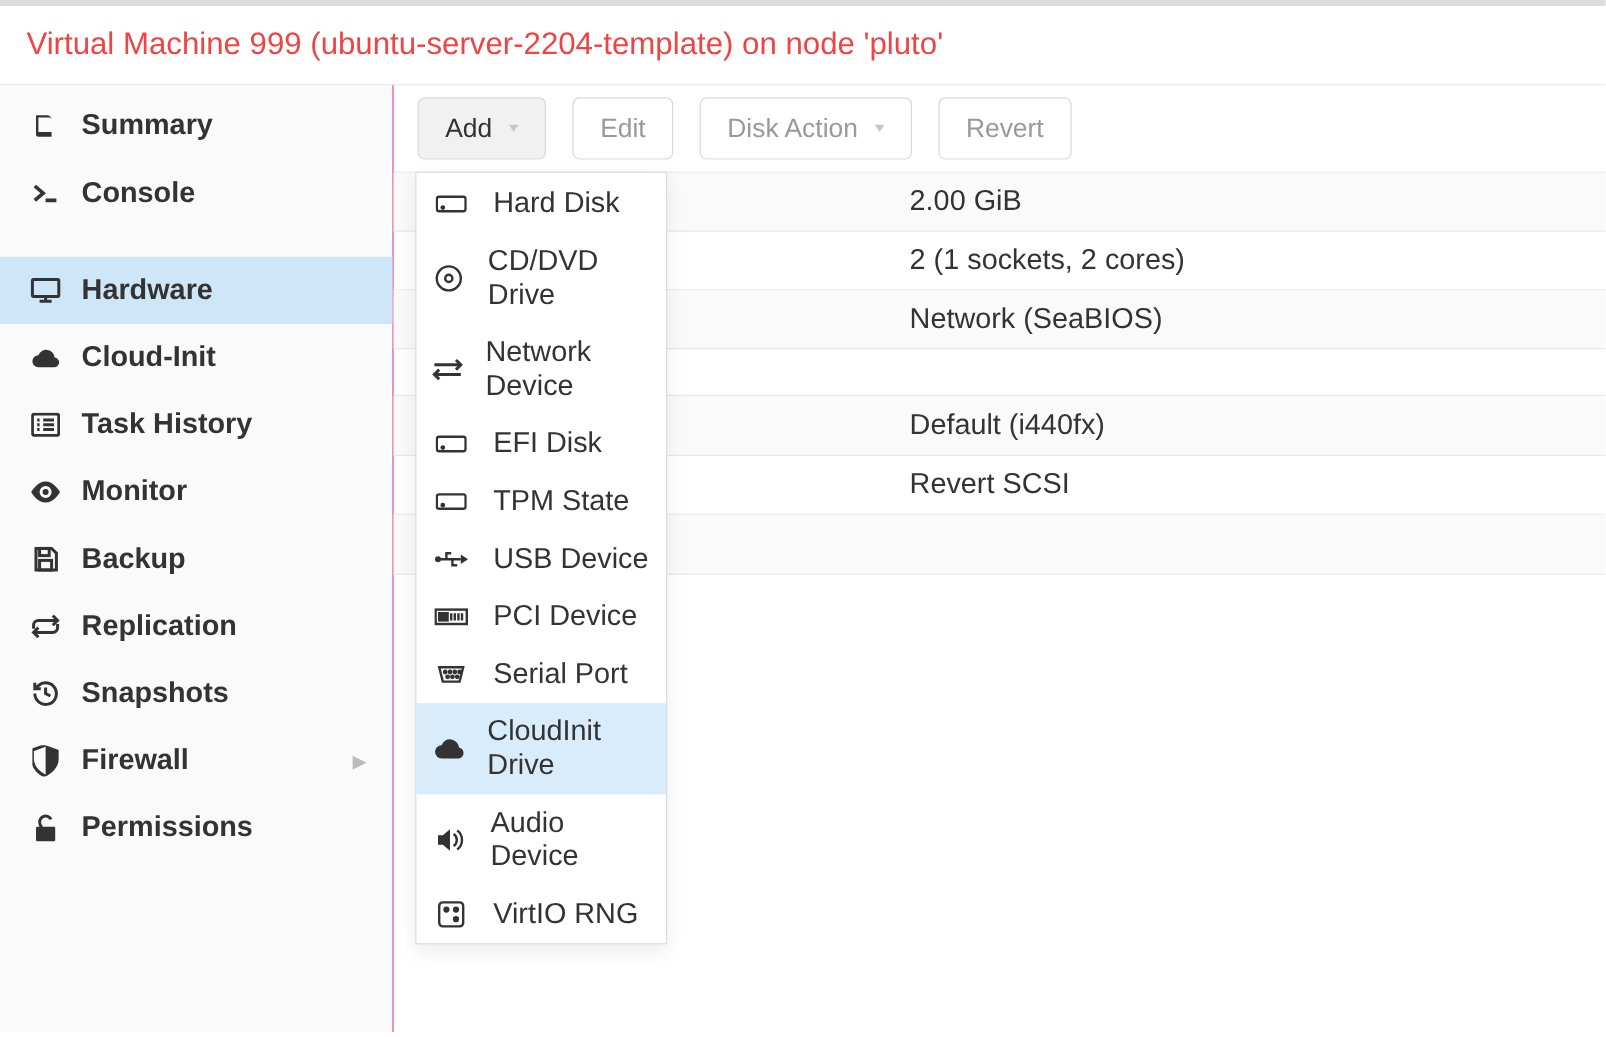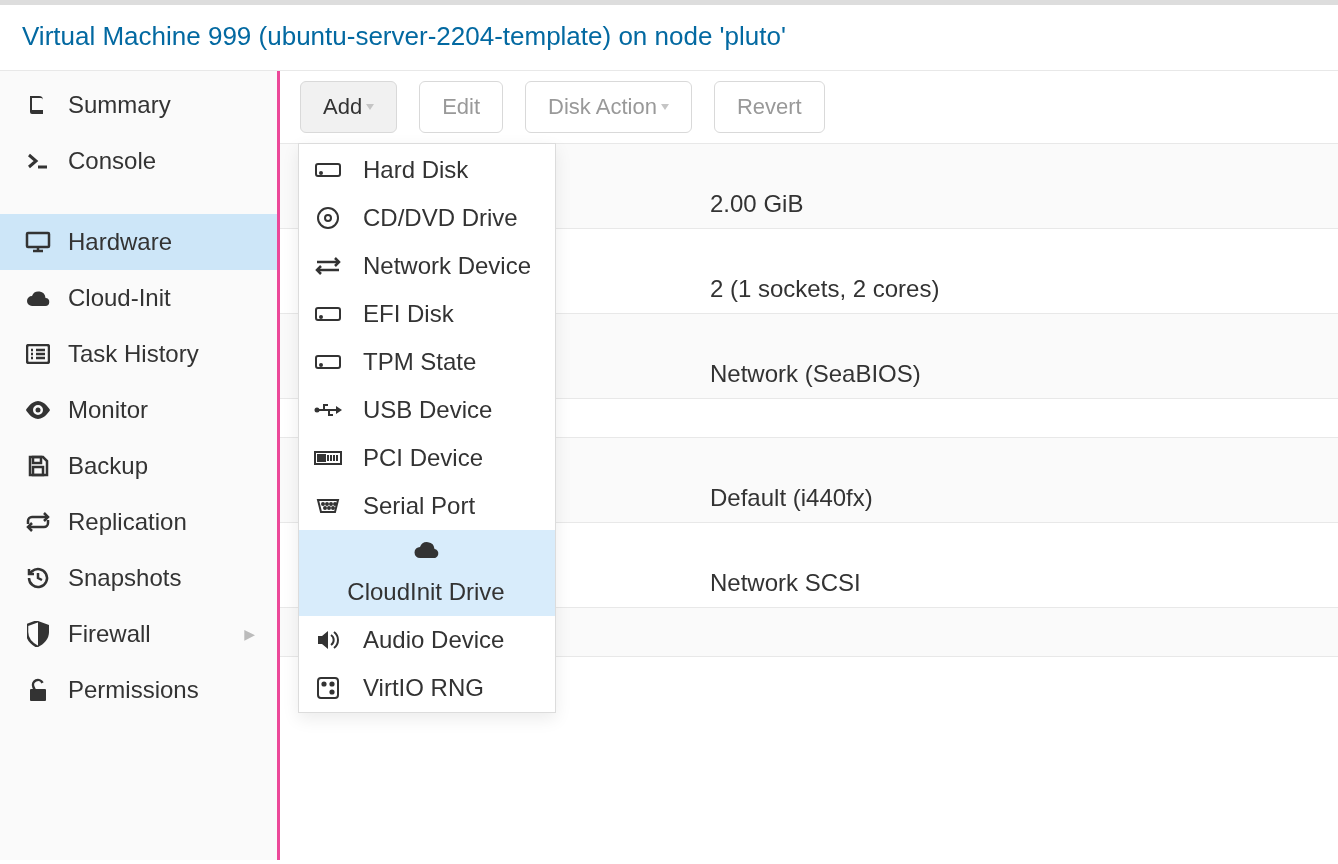--- a/index.html
+++ b/index.html
@@ -1,45 +1,45 @@
 <!DOCTYPE html>
 <html><head>
 <meta charset="utf-8">
 <style>
   * { box-sizing: border-box; margin: 0; padding: 0; }
   html, body { font-family: -apple-system, BlinkMacSystemFont, "Segoe UI", Helvetica, Arial, sans-serif; font-size: 20px; color: #333; background: #fff; }
   body { width: 1338px; height: 864px; overflow: hidden; border-top: 5px solid #ddd; }
 
-  .title-bar { padding: 16px 22px 18px; font-size: 26px; color: #0369a1; border-bottom: 1px solid #e8e8e8; }
+  .title-bar { padding: 16px 22px 18px; font-size: 26px; color: #ef4444; border-bottom: 1px solid #e8e8e8; }
 
   .main { display: flex; height: calc(864px - 75px); }
 
-  .sidebar { width: 280px; border-right: 3px solid #ec4899; background: #fafafa; padding-top: 6px; }
+  .sidebar { width: 328px; border-right: 1px solid #ec4899; background: #fafafa; padding-top: 6px; font-weight: bold; }
   .side-item { display: flex; align-items: center; gap: 16px; padding: 14px 22px 14px 24px; font-size: 24px; color: #333; cursor: pointer; }
   .side-item.active { background: #cde6f8; margin-top: 25px; }
   .side-item .ico { width: 28px; display: inline-flex; justify-content: center; }
   .side-item .chev { margin-left: auto; color: #bbb; font-size: 14px; }
 
   .content { flex: 1; position: relative; }
   .toolbar { display: flex; gap: 22px; padding: 10px 20px 10px 20px; }
-  .btn { border: 1px solid #d9d9d9; border-radius: 6px; background: #fff; color: #999; font-size: 22px; padding: 12px 22px; display: inline-flex; align-items: center; cursor: pointer; }
+  .btn { border: 1px solid #d9d9d9; border-radius: 6px; background: #fff; color: #999; font-size: 22px; padding: 12px 22px; display: inline-flex; align-items: center; gap: 10px; cursor: pointer; }
   .btn.active { background: #f1f1f1; color: #333; }
   .btn .dd { border-left: 4px solid transparent; border-right: 4px solid transparent; border-top: 6px solid #c5c5c5; margin-left: 4px; }
 
   .rows { border-top: 1px solid #e8e8e8; }
   .row { display: flex; align-items: center; border-bottom: 1px solid #e8e8e8; padding: 10px 0 10px 14px; font-size: 24px; }
   .row:nth-child(odd) { background: #fafafa; }
   .row .ricon { width: 36px; color: #555; display: inline-flex; justify-content: center; }
   .row .key { width: 380px; }
-  .row .val { flex: 1; margin-top: 36px; }
-
-  .menu { position: absolute; top: 72px; left: 18px; width: 258px; background: #fff; border: 1px solid #dcdcdc; box-shadow: 0 6px 16px rgba(0,0,0,0.08); padding-top: 2px; z-index: 10; }
+  .row .val { flex: 1; }
+
+  .menu { position: absolute; top: 72px; left: 18px; width: 210px; background: #fff; border: 1px solid #dcdcdc; box-shadow: 0 6px 16px rgba(0,0,0,0.08); padding-top: 2px; z-index: 10; }
   .menu-item { display: flex; align-items: center; gap: 18px; padding: 10px 14px 10px 8px; font-size: 24px; color: #333; cursor: pointer; border-left: 4px solid transparent; }
   .menu-item .mi { width: 34px; display: inline-flex; justify-content: center; }
-  .menu-item.hover { background: #d8ecfb; flex-direction: column; }
+  .menu-item.hover { background: #d8ecfb; }
 
   svg { display: block; }
 </style>
 </head>
 <body>
 
 <div class="title-bar">Virtual Machine 999 (ubuntu-server-2204-template) on node 'pluto'</div>
 
 <div class="main">
 
@@ -213,21 +213,21 @@
         <span class="key"></span>
         <span class="val">Default (i440fx)</span>
       </div>
       <div class="row">
         <span class="ricon">
             <svg width="20" height="14" viewBox="0 0 20 14" fill="none" stroke="currentColor" stroke-width="2">
               <rect x="2" y="3" width="16" height="8"></rect>
             </svg>
           </span>
         <span class="key"></span>
-        <span class="val">Network SCSI</span>
+        <span class="val">Revert SCSI</span>
       </div>
       <div class="row">
         <span class="ricon">⇄</span>
         <span class="key">et0)</span>
       </div>
     </div>
 
     <div class="menu">
       <div class="menu-item">
         <span class="mi">

